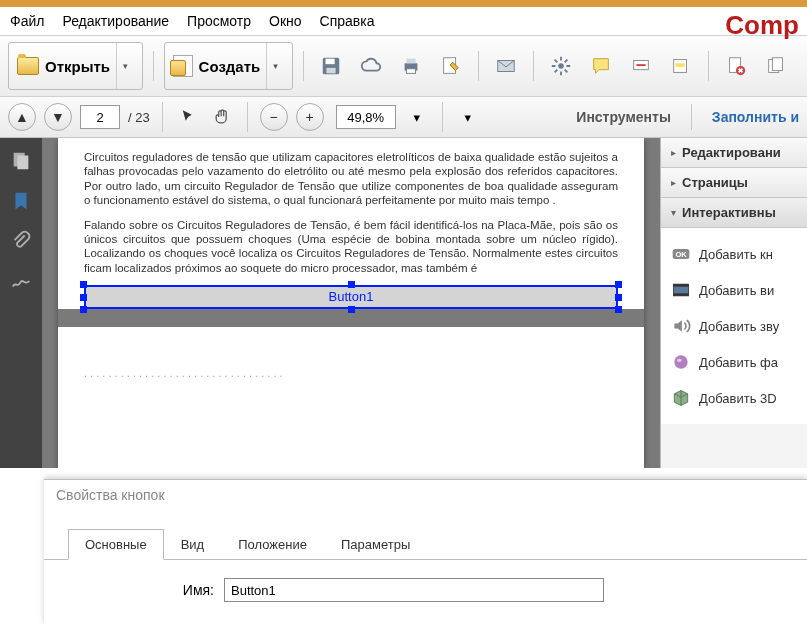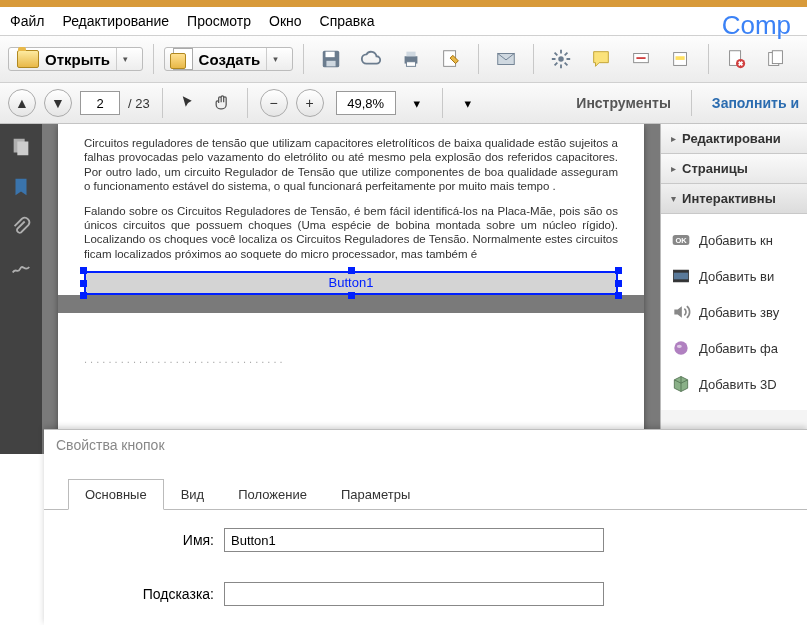--- a/index.html
+++ b/index.html
@@ -1,25 +1,25 @@
 <!DOCTYPE html>
 <html><head>
 <meta charset="utf-8">
 <style>
 * { box-sizing: border-box; margin: 0; padding: 0; }
 body { font-family: "Segoe UI", Tahoma, sans-serif; font-size: 13px; background: #fff; width: 807px; height: 625px; overflow: hidden; position: relative; }
 
 .orange-bar { height: 7px; background: #d89a3a; }
-.watermark { position: absolute; right: 16px; top: 10px; font-size: 26px; font-weight: normal; color: #3b82f6; z-index: 0; }
+.watermark { position: absolute; right: 8px; top: 10px; font-size: 26px; font-weight: bold; color: #b91c1c; z-index: 0; }
 
 .menubar { display: flex; gap: 18px; padding: 6px 10px; font-size: 14px; background: #fff; }
 .menubar span { cursor: default; }
 
 .toolbar1 { display: flex; align-items: center; gap: 6px; padding: 6px 8px; border-top: 1px solid #d0d0d0; border-bottom: 1px solid #d0d0d0; background: linear-gradient(#fdfdfd, #ececec); }
-.btn-group { display: flex; align-items: center; border: 1px solid #bcbcbc; border-radius: 3px; background: linear-gradient(#fff, #ededed); height: 24px; padding: 0 8px; gap: 6px; }
+.btn-group { display: flex; align-items: center; border: 1px solid #bcbcbc; border-radius: 3px; background: linear-gradient(#fff, #ededed); height: 48px; padding: 0 8px; gap: 6px; }
 .btn-group .lbl { font-size: 15px; font-weight: bold; }
 .dd-arrow { font-size: 9px; color: #555; padding-left: 4px; border-left: 1px solid #ccc; height: 100%; display: flex; align-items: center; padding: 0 6px; }
 .icon-open { width: 22px; height: 18px; background: linear-gradient(#fdeaa0, #e8b848); border: 1px solid #b08820; border-radius: 2px; position: relative; }
 .icon-open::before { content: ""; position: absolute; left: 0; top: -4px; width: 8px; height: 4px; background: #e8b848; border-radius: 2px 2px 0 0; }
 .icon-create { width: 20px; height: 22px; background: #fff; border: 1px solid #aaa; position: relative; }
 .icon-create::before { content: ""; position: absolute; left: -4px; top: 4px; width: 14px; height: 14px; background: linear-gradient(#ffe090, #e8b848); border: 1px solid #b08820; border-radius: 2px; }
 .sep { width: 1px; height: 30px; background: #c8c8c8; margin: 0 4px; }
 .tb-icon { width: 34px; height: 34px; display: flex; align-items: center; justify-content: center; border-radius: 3px; }
 .tb-icon svg { width: 22px; height: 22px; }
 
@@ -52,21 +52,21 @@
 
 .right-panel { width: 147px; background: #f4f4f4; border-left: 1px solid #bbb; font-size: 13px; overflow: hidden; }
 .panel-section { border-bottom: 1px solid #c8c8c8; padding: 7px 10px; background: linear-gradient(#fafafa, #e8e8e8); display: flex; align-items: center; gap: 6px; }
 .panel-section.active { background: linear-gradient(#f0f0f0, #dcdcdc); }
 .panel-section .chev { font-size: 10px; color: #666; }
 .panel-section .ttl { font-weight: bold; color: #333; white-space: nowrap; overflow: hidden; }
 .panel-items { padding: 8px 6px; background: #fff; }
 .panel-item { display: flex; align-items: center; gap: 8px; padding: 8px 4px; font-size: 13px; color: #333; white-space: nowrap; overflow: hidden; }
 .pi-icon { width: 20px; height: 20px; flex-shrink: 0; }
 
-.props-panel { position: absolute; left: 44px; right: 0; bottom: 0; height: 196px; background: #fff; border-top: 1px solid #bfbfbf; box-shadow: 0 -2px 6px rgba(0,0,0,0.18); }
+.props-panel { position: absolute; left: 44px; right: 0; bottom: 0; height: 146px; background: #fff; border-top: 1px solid #bfbfbf; box-shadow: 0 -2px 6px rgba(0,0,0,0.18); }
 .props-title { padding: 7px 12px; color: #888; font-size: 14px; }
 .tabs { display: flex; border-bottom: 1px solid #bbb; padding-left: 24px; margin-top: 18px; }
 .tab { padding: 7px 16px; font-size: 13px; color: #333; border: 1px solid transparent; position: relative; bottom: -1px; }
 .tab.active { border: 1px solid #bbb; border-bottom: 1px solid #fff; background: #fff; }
 .form-rows { padding: 18px 20px 0 60px; }
 .form-row { display: flex; align-items: center; margin-bottom: 30px; gap: 10px; }
 .form-row label { width: 110px; text-align: right; font-size: 14px; }
 .form-row input { width: 380px; height: 24px; border: 1px solid #888; padding: 2px 6px; font-size: 13px; }
 </style>
 </head>

